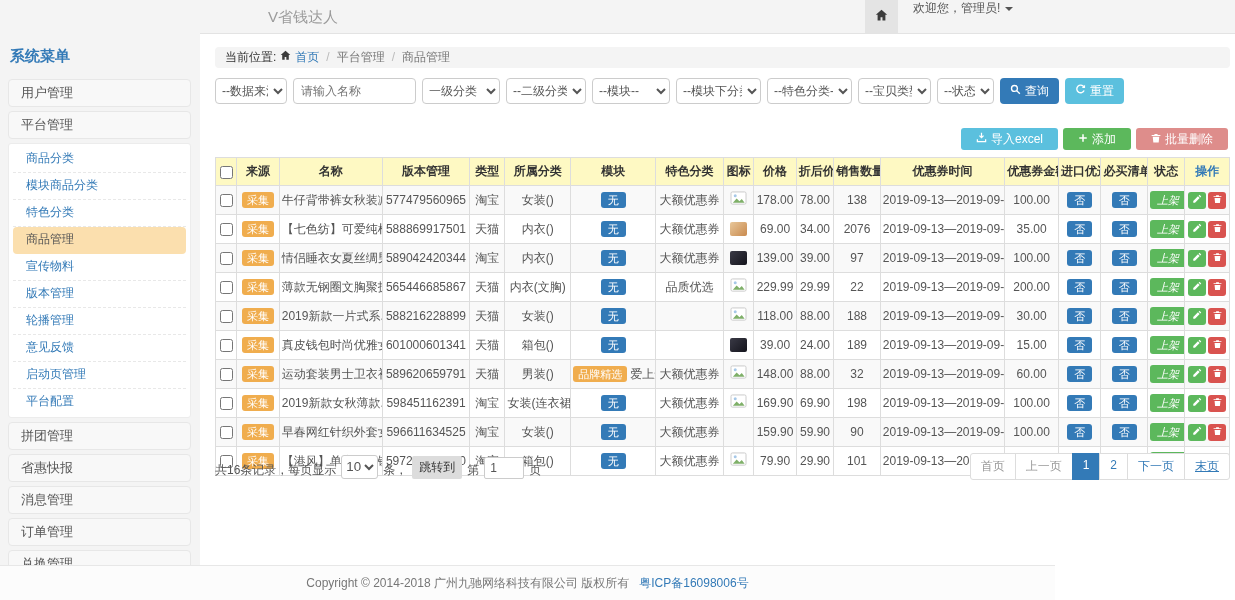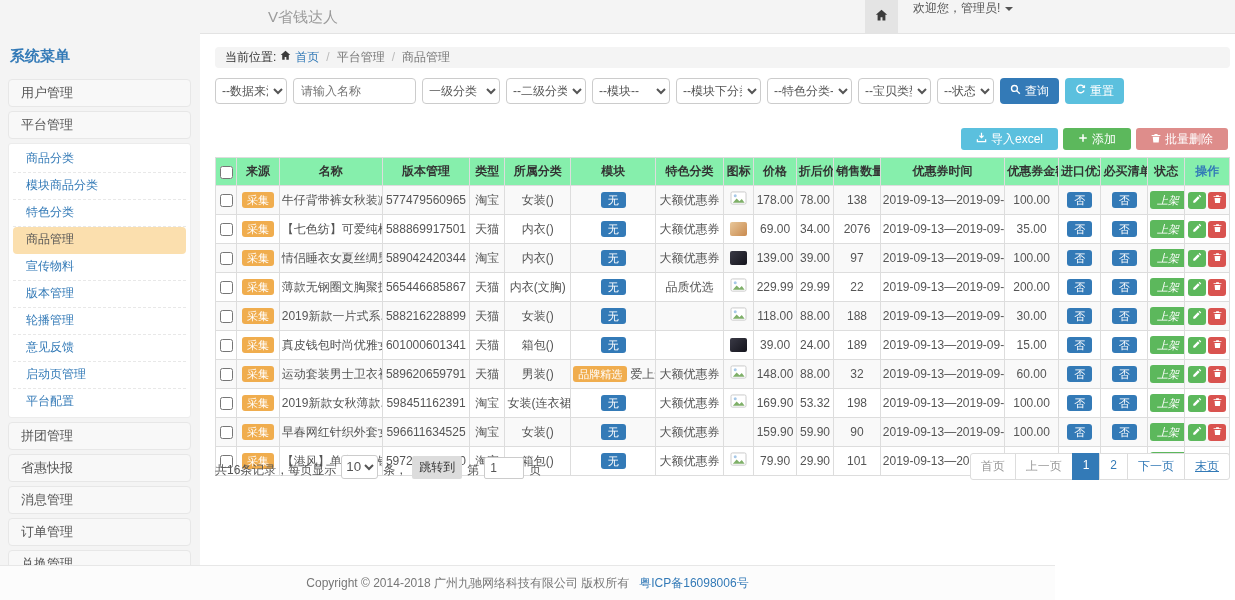--- a/index.html
+++ b/index.html
@@ -33,21 +33,21 @@
   .btn-reset{background:#5bc0de;}
   .toolbar{position:absolute;top:128px;right:7px;display:flex;gap:5px;}
   .toolbar .btn{height:22px;border-radius:3px;padding:0 15px;}
   .btn-import{background:#5bc0de;}
   .btn-add{background:#5cb85c;}
   .btn-del{background:#de8d8b;}
   
   .tablewrap{position:absolute;left:215px;top:157px;width:1015px;}
   table{width:100%;border-collapse:collapse;table-layout:fixed;}
   th,td{border:1px solid #ddd;padding:5px 2px;text-align:center;font-size:12px;color:#555;white-space:nowrap;overflow:hidden;}
-  th{color:#333;font-weight:bold;background:#86efac;}
+  th{color:#333;font-weight:bold;background:#fef9c3;}
   th.op{color:#337ab7;}
   tbody tr:nth-child(odd) td{background:#f9f9f9;}
   .badge{display:inline-block;padding:1px 5px;border-radius:3px;color:#fff;font-size:11px;line-height:14px;}
   .b-warn{background:#f0ad4e;}
   .b-pri{background:#337ab7;padding:1px 7px;}
   .b-suc{background:#5cb85c;padding:2px 7px;font-style:italic;}
   .modtxt{color:#555;margin-left:3px;}
   .act{display:inline-flex;width:18px;height:17px;align-items:center;justify-content:center;border-radius:3px;margin:0 1px;cursor:pointer;vertical-align:middle;}
   .act-edit{background:#5cb85c;}
   .act-del{background:#d9534f;}
@@ -441,21 +441,21 @@
           <td>淘宝</td>
           <td>女装(连衣裙)</td>
           <td><span class="badge b-pri">无</span></td>
           <td>大额优惠券</td>
           <td><span><svg viewBox="0 0 18 16" width="17" height="15">
                 <rect x="1" y="1" width="16" height="13" rx="1.5" fill="#fff" stroke="#c9c9c9"></rect>
                 <circle cx="5.5" cy="5" r="1.6" fill="#a6c8e8"></circle>
                 <path d="M3 12.5l4-4.5 3 3 2.5-2.5 3 4z" fill="#7fb069"></path>
               </svg></span></td>
           <td>169.90</td>
-          <td>53.32</td>
+          <td>69.90</td>
           <td>198</td>
           <td>2019-09-13—2019-09-17</td>
           <td>100.00</td>
           <td><span class="badge b-pri">否</span></td>
           <td><span class="badge b-pri">否</span></td>
           <td><span class="badge b-suc">上架</span></td>
           <td><span class="act act-edit">
               <span><svg viewBox="0 0 16 16" width="10" height="10">
                   <path d="M2 11.2l7.5-7.5 2.8 2.8L4.8 14H2zM10.6 2.6L12 1.2l2.8 2.8-1.4 1.4z" fill="#fff"></path>
                 </svg></span>

